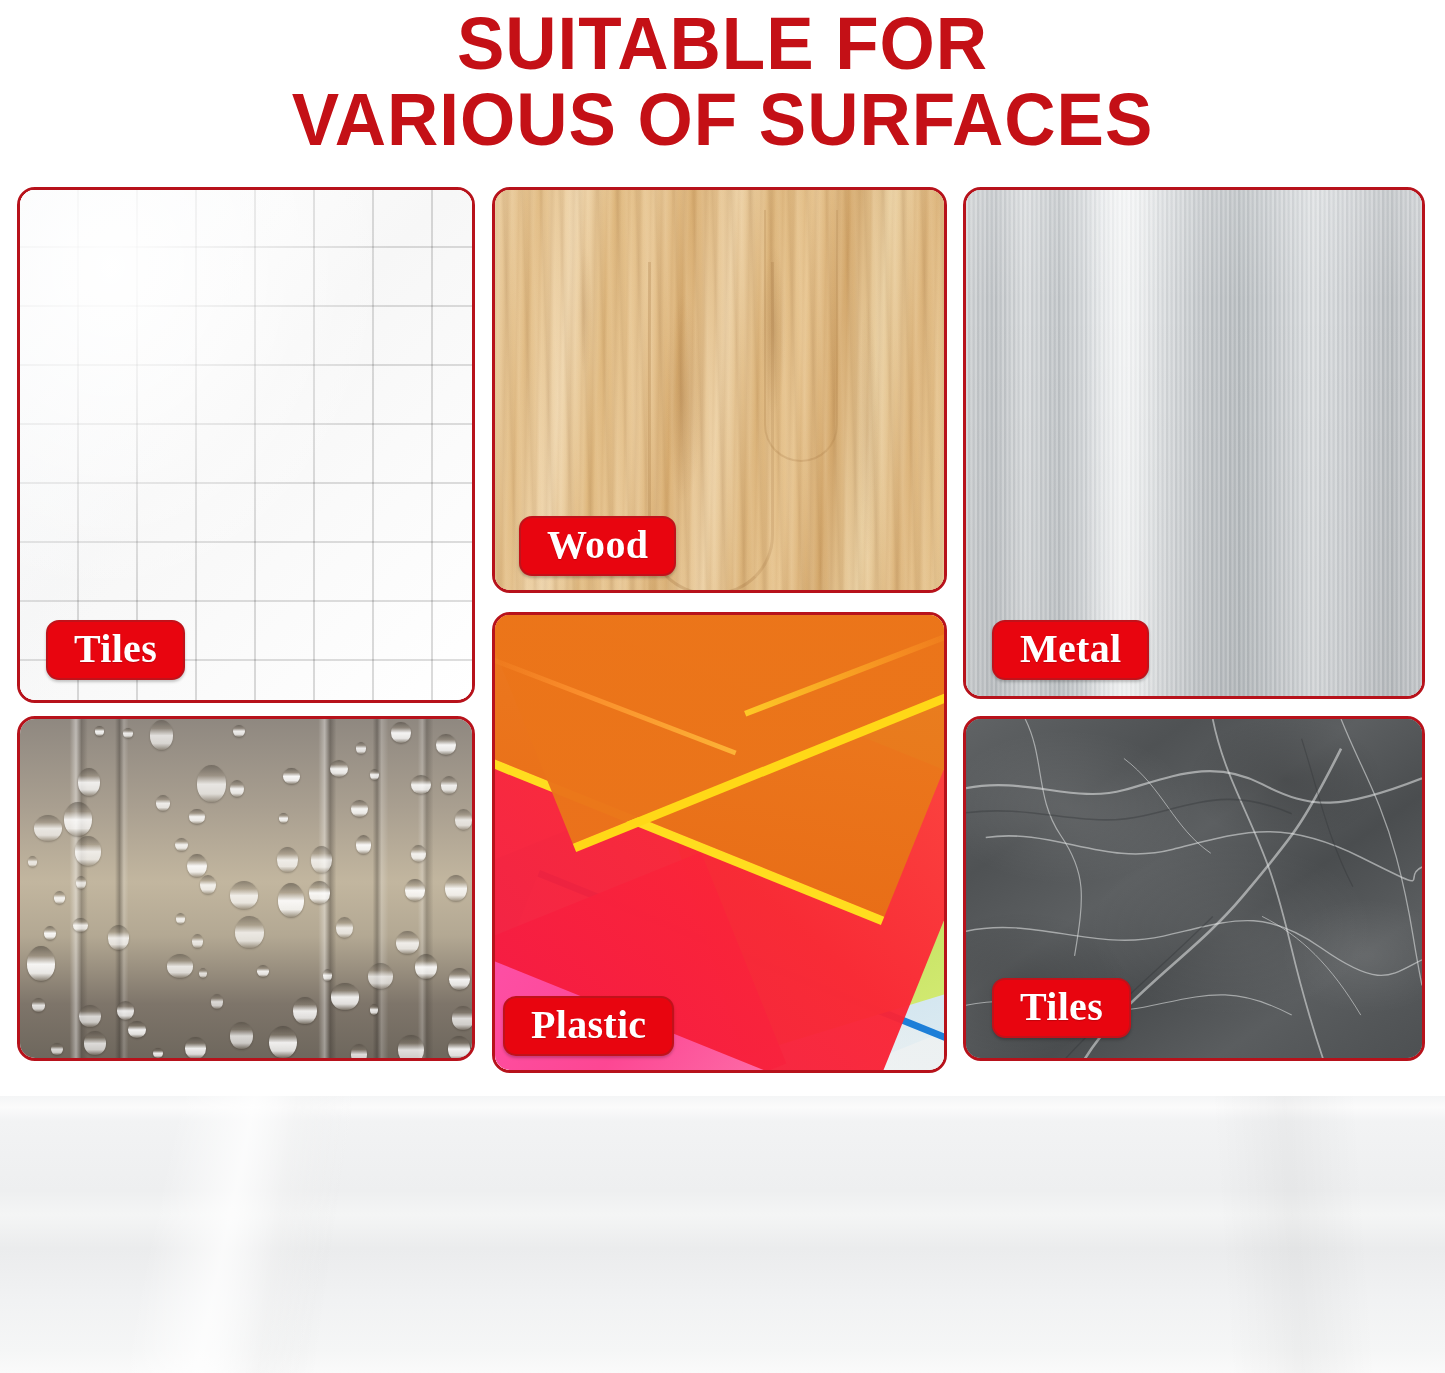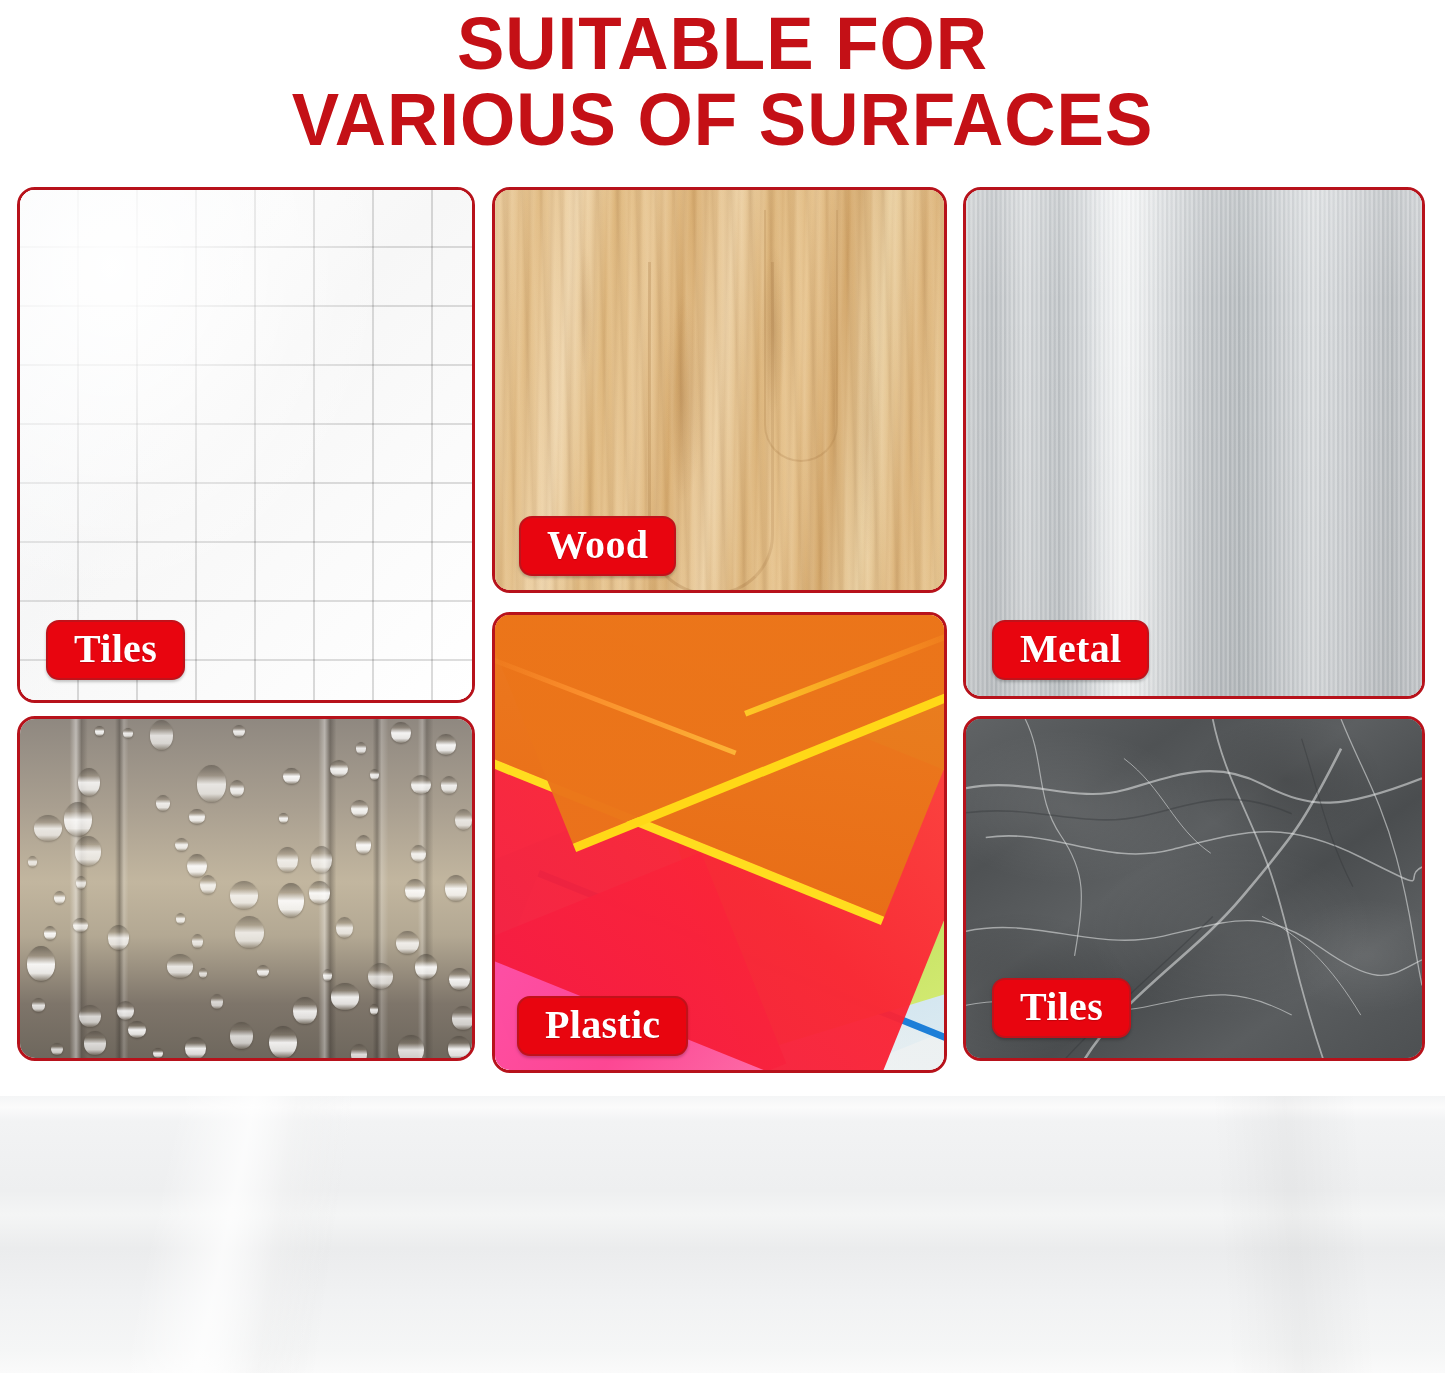--- a/index.html
+++ b/index.html
@@ -73,21 +73,21 @@
     line-height: 34px;
     padding: 10px 26px 12px 26px;
     letter-spacing: 0.3px;
     text-shadow: 0 1px 1px rgba(0,0,0,0.18);
     box-shadow: 0 2px 3px rgba(0,0,0,0.22);
     white-space: nowrap;
     z-index: 5;
   }
   #panel-wood .badge  { bottom: 14px; left: 24px; }
   #panel-metal .badge { bottom: 16px; left: 26px; }
-  #panel-plastic .badge { bottom: 14px; left: 22px; }
+  #panel-plastic .badge { bottom: 14px; left: 8px; }
 
   
   .tex-tiles {
     background-color: #fdfdfd;
     background-image:
       linear-gradient(to right, rgba(0,0,0,0.14) 2px, transparent 2px),
       linear-gradient(to bottom, rgba(0,0,0,0.13) 2px, transparent 2px),
       linear-gradient(135deg, #ffffff 0%, #f7f7f7 45%, #ffffff 100%);
     background-size: 59px 59px, 59px 59px, 100% 100%;
     background-position: -2px -3px, -2px -3px, 0 0;

